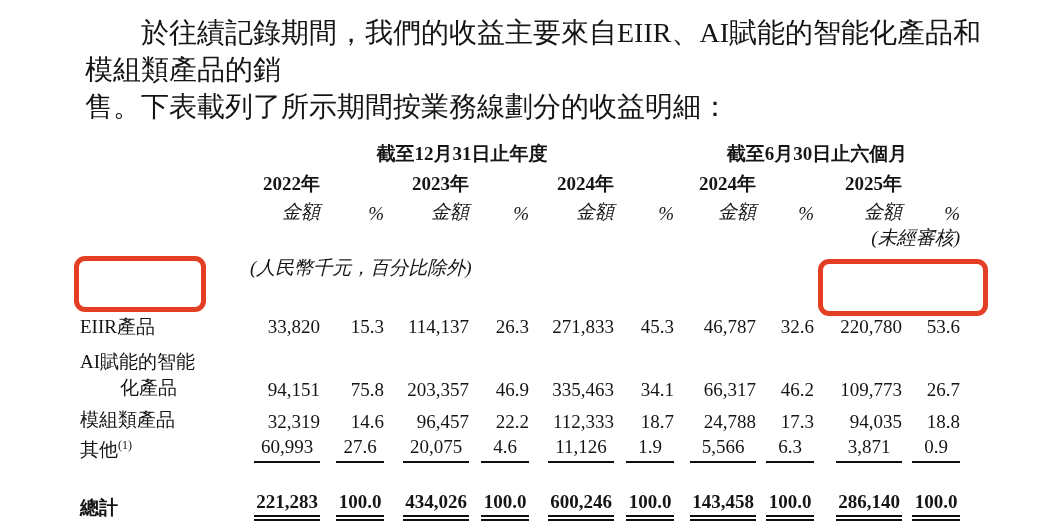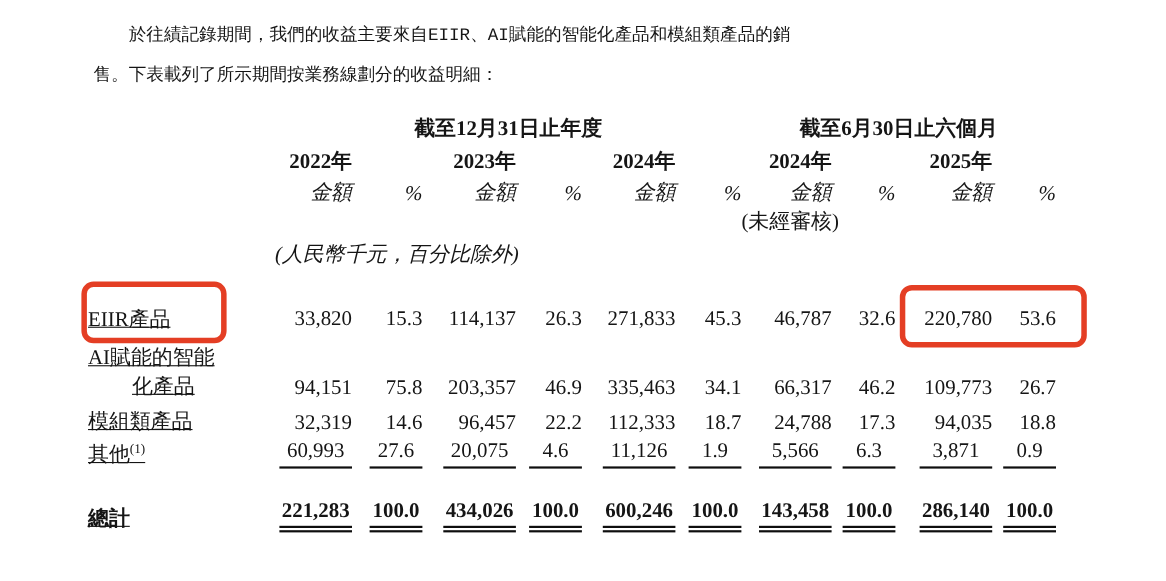--- a/index.html
+++ b/index.html
@@ -6,42 +6,41 @@
   body {
     width: 1060px; height: 528px;
     background: #ffffff;
     position: relative;
     overflow: hidden;
     font-family: "Liberation Serif", "DejaVu Serif", serif;
     color: #151515;
   }
   .intro {
     margin: 14px 70px 0 85px;
-    font-size: 16px;
+    font-size: 28px;
     line-height: 37px;
-    font-family: Liberation Mono, monospace;
   }
   .intro .l1 { text-indent: 2em; }
 
   table.rev {
     border-collapse: collapse;
     table-layout: fixed;
     width: 880px;
     margin: 12px 0 0 80px;
     font-size: 19px;
   }
   table.rev td { padding: 0; vertical-align: bottom; }
   .num { text-align: right; padding-right: 3px; white-space: nowrap; }
-  .lbl { text-align: left; padding-left: 8px; white-space: nowrap; text-decoration: underline; }
+  .lbl { text-align: left; padding-left: 8px; white-space: nowrap; }
 
   tr.grp td  { height: 30px; font-weight: bold; vertical-align: bottom; }
   tr.grp td.gl { text-align: center; }
   tr.yr td   { height: 30px; font-weight: bold; }
   tr.sub td  { height: 28px; font-style: italic; }
-  tr.note1 td { height: 26px; text-align: left; vertical-align: middle; }
+  tr.note1 td { height: 26px; font-style: italic; text-align: right; vertical-align: middle; }
   tr.note2 td { height: 34px; font-style: italic; text-align: left; vertical-align: middle; }
   tr.sp1 td  { height: 22px; }
   tr.sp2 td  { height: 24px; }
   tr.r-eiir td  { height: 40px; vertical-align: middle; }
   tr.r-ai td    { height: 54px; vertical-align: bottom; padding-bottom: 4px; }
   tr.r-ai .indent { padding-left: 40px; }
   tr.r-mod td   { height: 28px; }
   tr.r-other td { height: 30px; }
   tr.r-total td { height: 34px; font-weight: bold; margin-top: 21px; }
 

